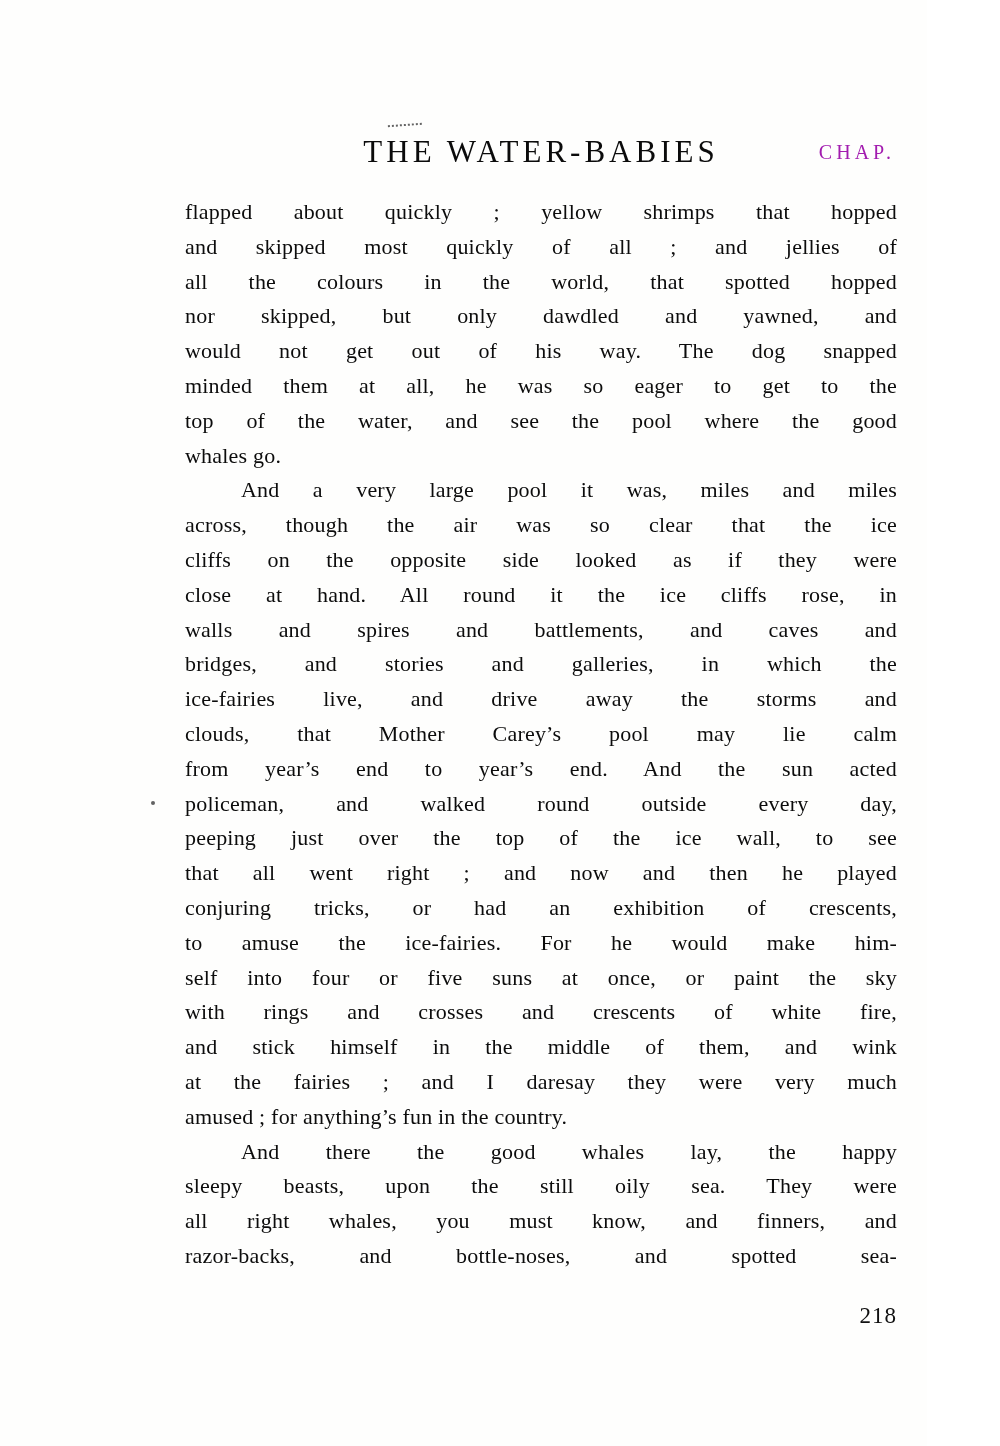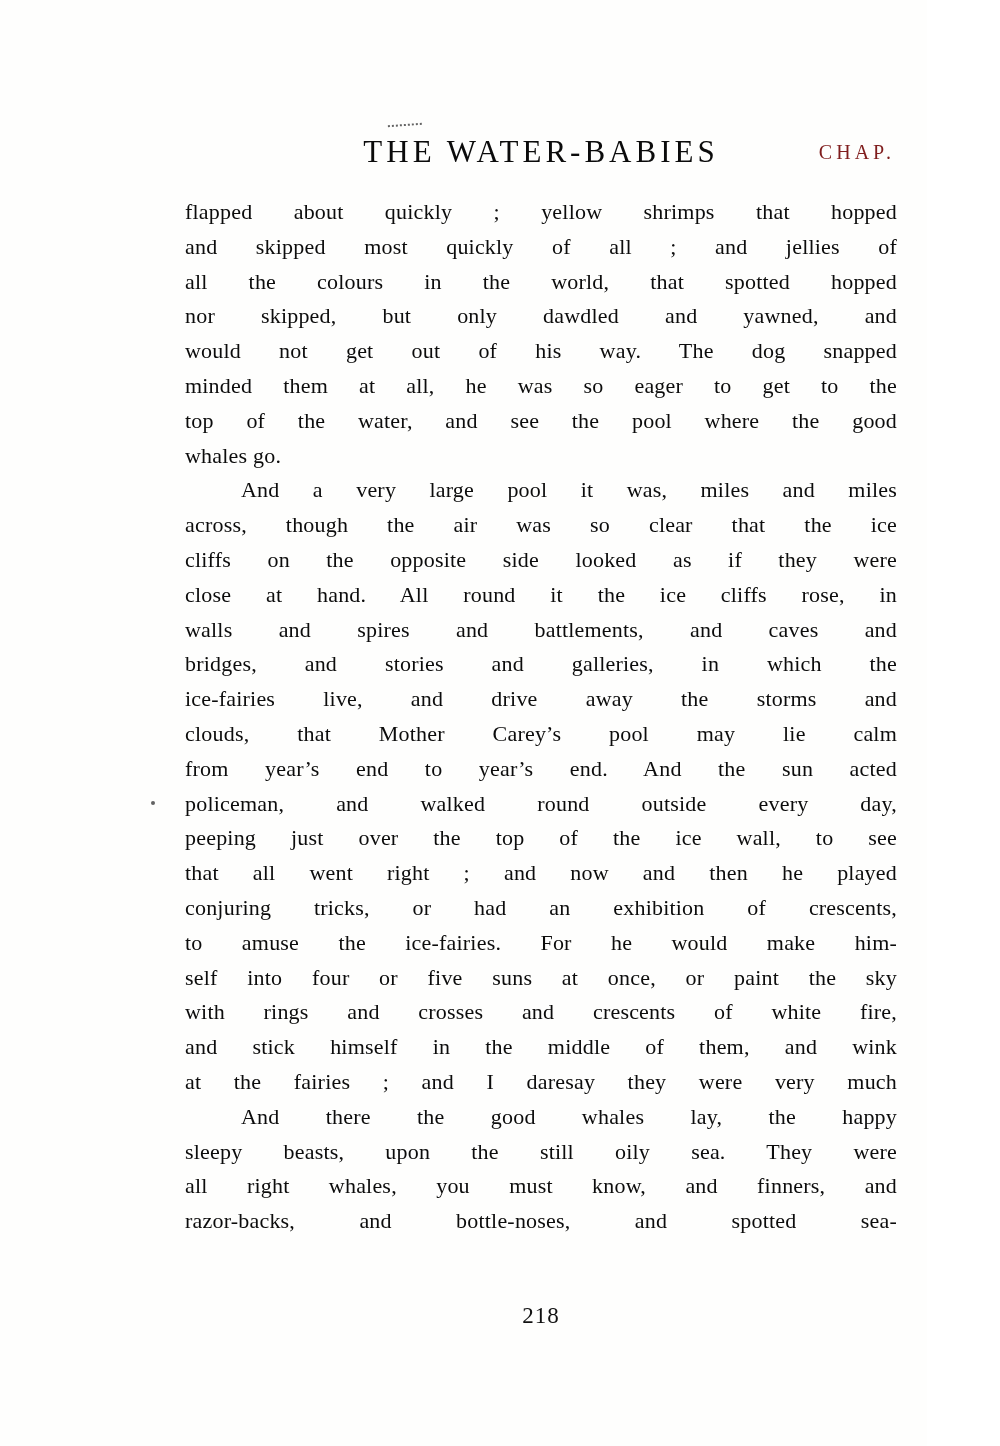--- a/index.html
+++ b/index.html
@@ -31,21 +31,21 @@
     letter-spacing: 4px;
     white-space: nowrap;
     color: #0b0b0b;
   }
   .chapter-label {
     position: absolute;
     right: 2px;
     top: 7px;
     font-size: 20px;
     letter-spacing: 4px;
-    color: #7f1d1d;
+    color: #a21caf;
   }
   
   .textblock {
     position: absolute;
     left: 185px;
     top: 195px;
     width: 712px;
     font-size: 22px;
     line-height: 34.8px;
     letter-spacing: 0.2px;
@@ -58,21 +58,21 @@
     white-space: normal;
   }
   .line.nojust { text-align-last: left; }
   .line.indent { text-indent: 56px; }
   
   .pagenum {
     position: absolute;
     left: 185px;
     top: 1303px;
     width: 712px;
-    text-align: center;
+    text-align: right;
     font-size: 23px;
     letter-spacing: 1px;
     color: #111;
   }
   
   .smudge {
     position: absolute;
     left: 388px;
     top: 124px;
     width: 34px;
@@ -127,20 +127,21 @@
         <div class="line">from year’s end to year’s end. And the sun acted</div>
         <div class="line">policeman, and walked round outside every day,</div>
         <div class="line">peeping just over the top of the ice wall, to see</div>
         <div class="line">that all went right ; and now and then he played</div>
         <div class="line">conjuring tricks, or had an exhibition of crescents,</div>
         <div class="line">to amuse the ice-fairies. For he would make him-</div>
         <div class="line">self into four or five suns at once, or paint the sky</div>
         <div class="line">with rings and crosses and crescents of white fire,</div>
         <div class="line">and stick himself in the middle of them, and wink</div>
         <div class="line">at the fairies ; and I daresay they were very much</div>
+        <div class="line nojust">amused ; for anything’s fun in the country.</div>
       </div>
       <div class="paragraph">
         <div class="line indent">And there the good whales lay, the happy</div>
         <div class="line">sleepy beasts, upon the still oily sea. They were</div>
         <div class="line">all right whales, you must know, and finners, and</div>
         <div class="line">razor-backs, and bottle-noses, and spotted sea-</div>
       </div>
     </div>
 
   <div class="pagenum">218</div>

